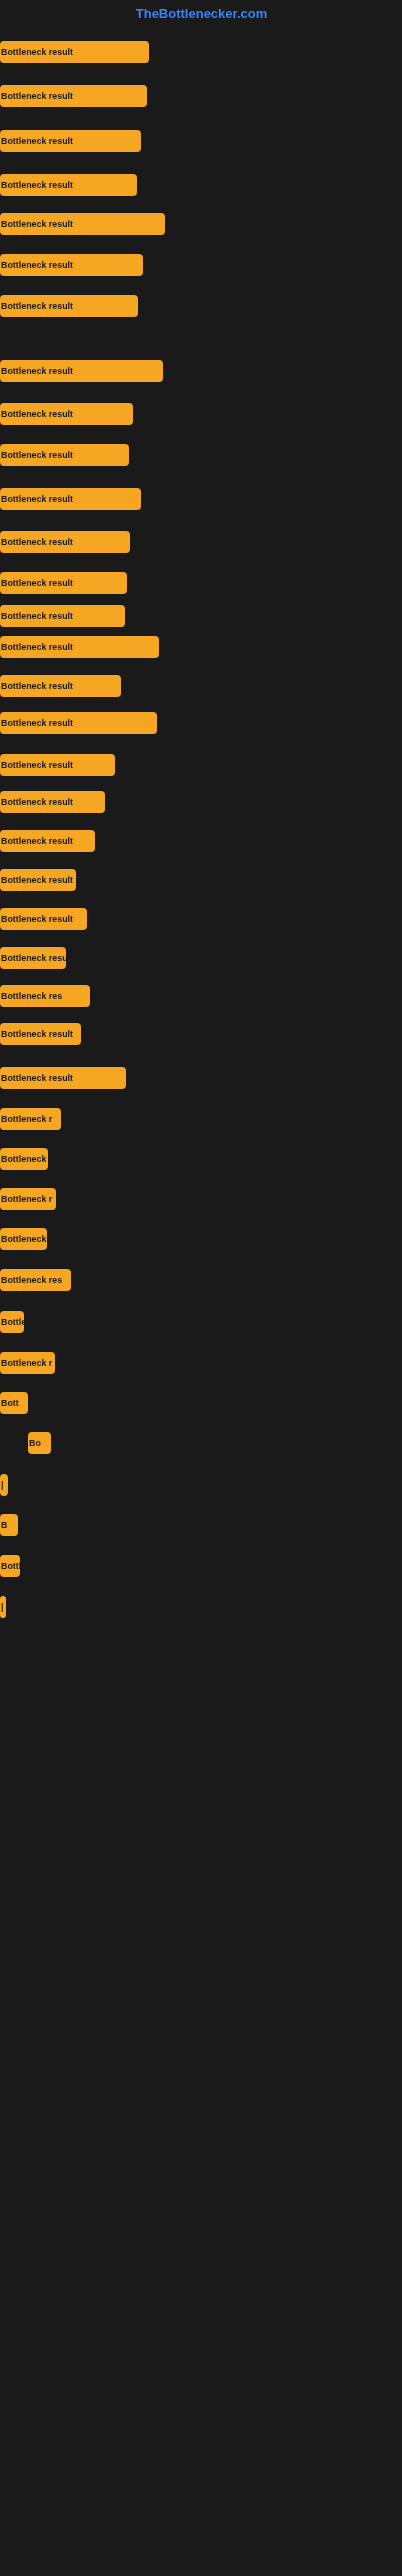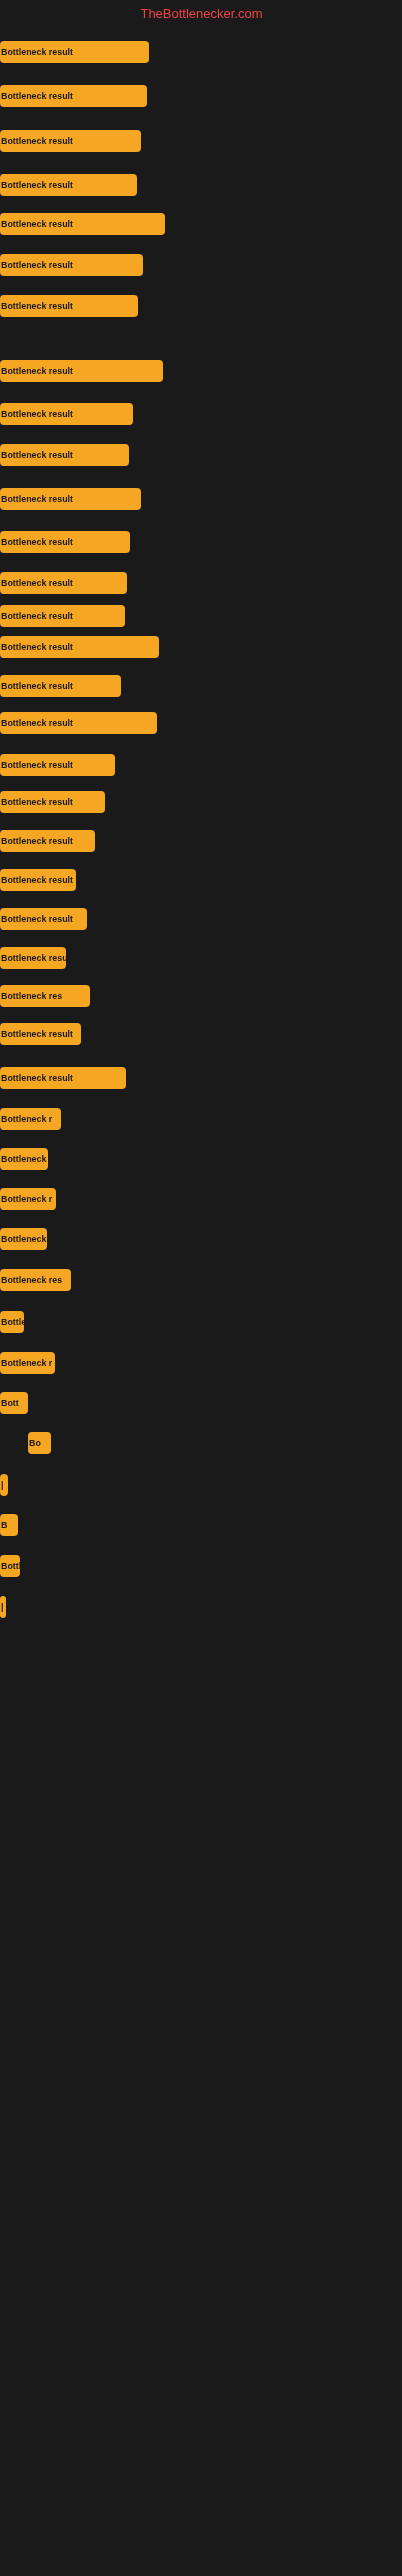--- a/index.html
+++ b/index.html
@@ -9,24 +9,24 @@
     }
     body {
       width: 403px;
       min-height: 2576px;
       background-color: #1a1a1a;
       font-family: Arial, sans-serif;
       position: relative;
     }
     .site-title {
       text-align: center;
-      color: #ef4444;
+      color: #3b82f6;
       font-size: 13px;
       padding: 6.4px 0 3.2px 0;
-      font-weight: normal;
+      font-weight: bold;
     }
     .chart-area {
       position: relative;
       width: 403px;
       height: 2528px;
       overflow: hidden;
     }
     .bar {
       position: absolute;
       left: 0;

